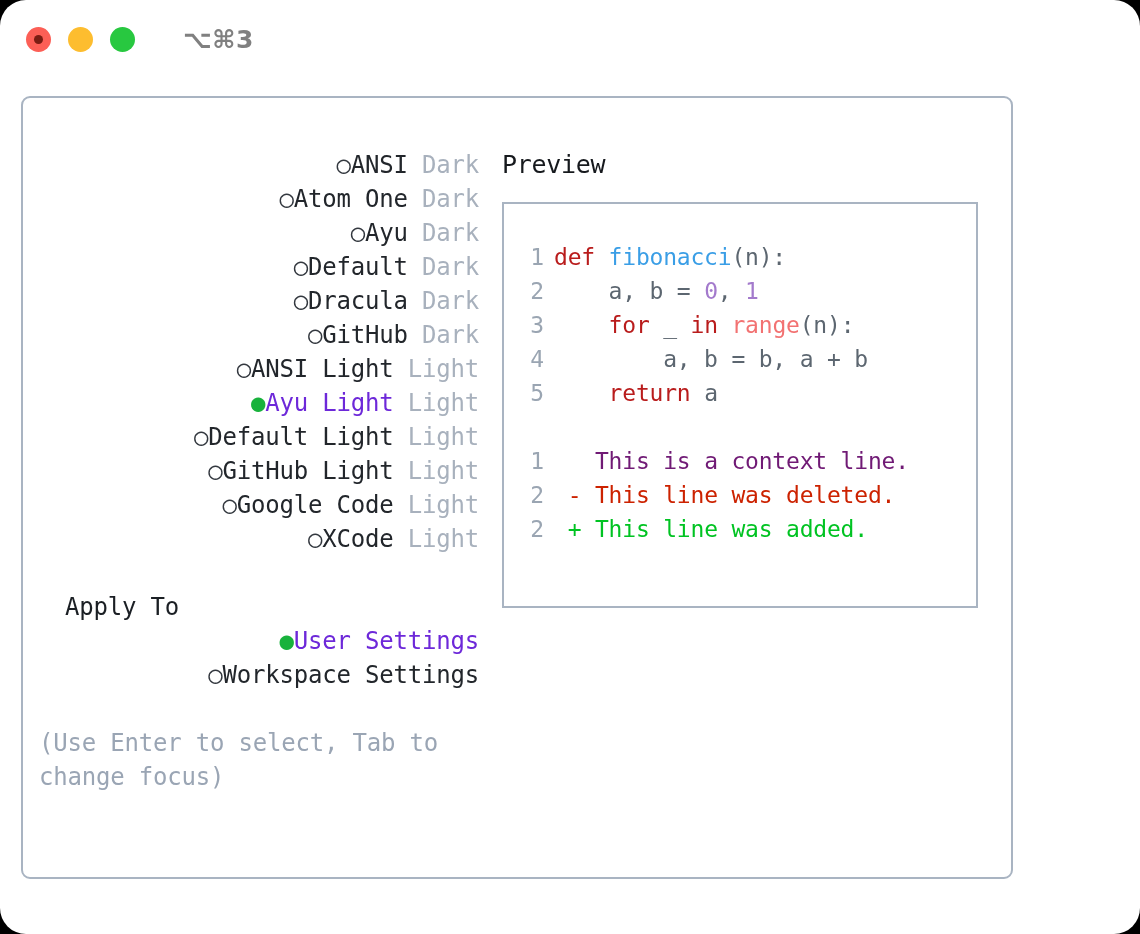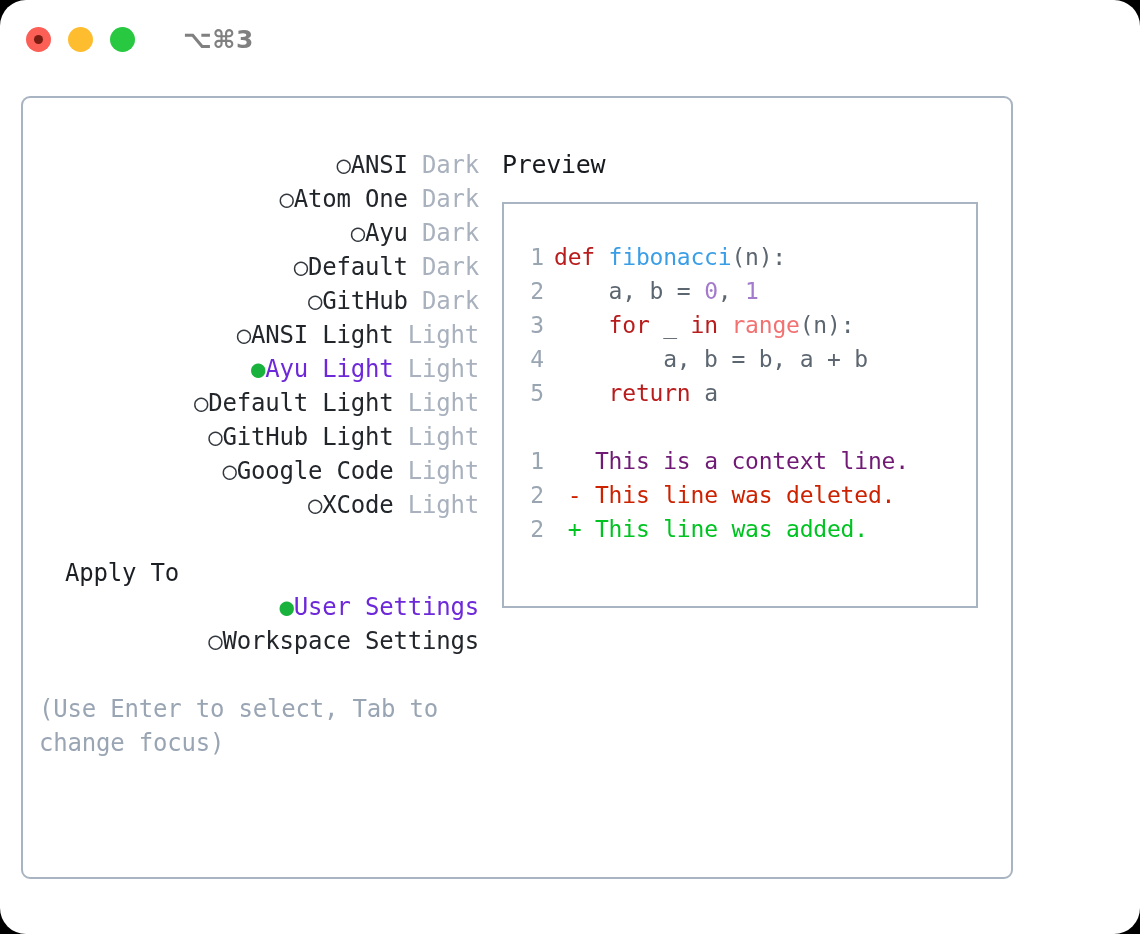--- a/index.html
+++ b/index.html
@@ -213,20 +213,21 @@
     <div class="columns">
 
       <div class="left-col">
 
 
         <div class="list" id="theme-list">
             <div class="row"><span class="marker">○</span><span class="label">ANSI</span><span> </span><span class="meta">Dark</span></div>
             <div class="row"><span class="marker">○</span><span class="label">Atom One</span><span> </span><span class="meta">Dark</span></div>
             <div class="row"><span class="marker">○</span><span class="label">Ayu</span><span> </span><span class="meta">Dark</span></div>
             <div class="row"><span class="marker">○</span><span class="label">Default</span><span> </span><span class="meta">Dark</span></div>
+            <div class="row"><span class="marker">○</span><span class="label">Dracula</span><span> </span><span class="meta">Dark</span></div>
             <div class="row"><span class="marker">○</span><span class="label">GitHub</span><span> </span><span class="meta">Dark</span></div>
             <div class="row"><span class="marker">○</span><span class="label">ANSI Light</span><span> </span><span class="meta">Light</span></div>
             <div class="row selected"><span class="marker">●</span><span class="label">Ayu Light</span><span> </span><span class="meta">Light</span></div>
             <div class="row"><span class="marker">○</span><span class="label">Default Light</span><span> </span><span class="meta">Light</span></div>
             <div class="row"><span class="marker">○</span><span class="label">GitHub Light</span><span> </span><span class="meta">Light</span></div>
             <div class="row"><span class="marker">○</span><span class="label">Google Code</span><span> </span><span class="meta">Light</span></div>
             <div class="row"><span class="marker">○</span><span class="label">XCode</span><span> </span><span class="meta">Light</span></div>
           </div>
 
         <div class="spacer"></div>

